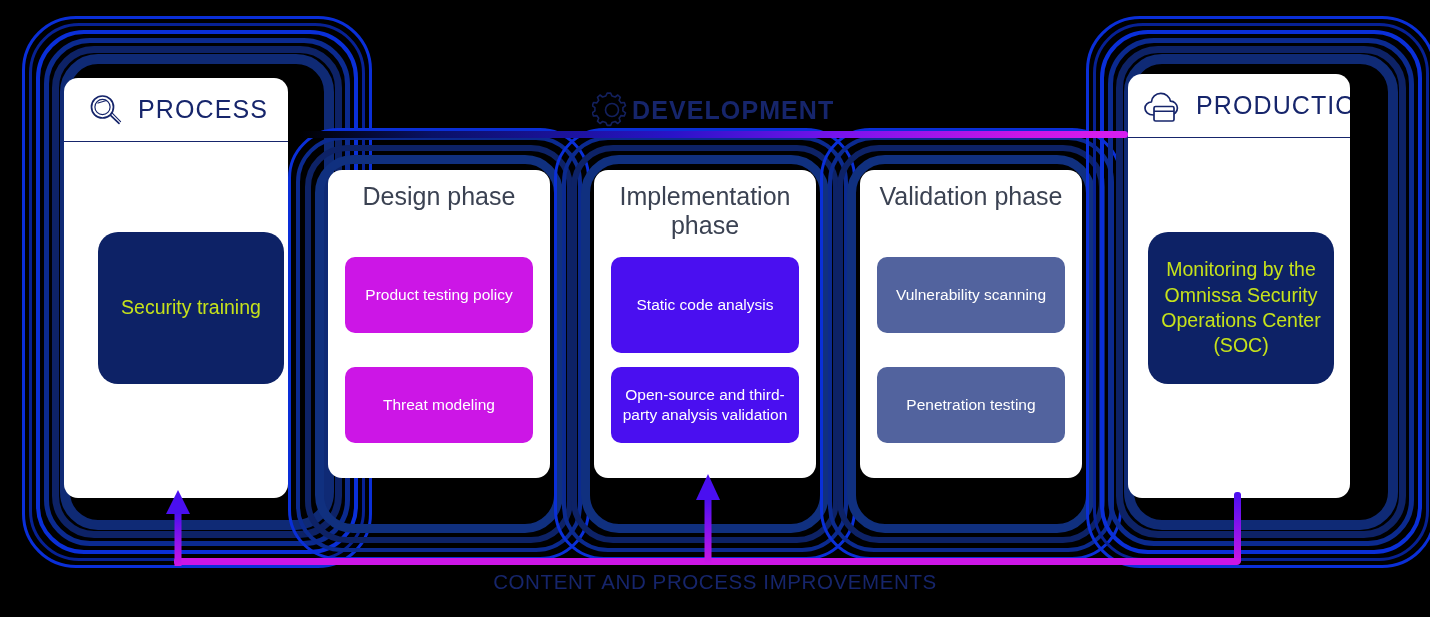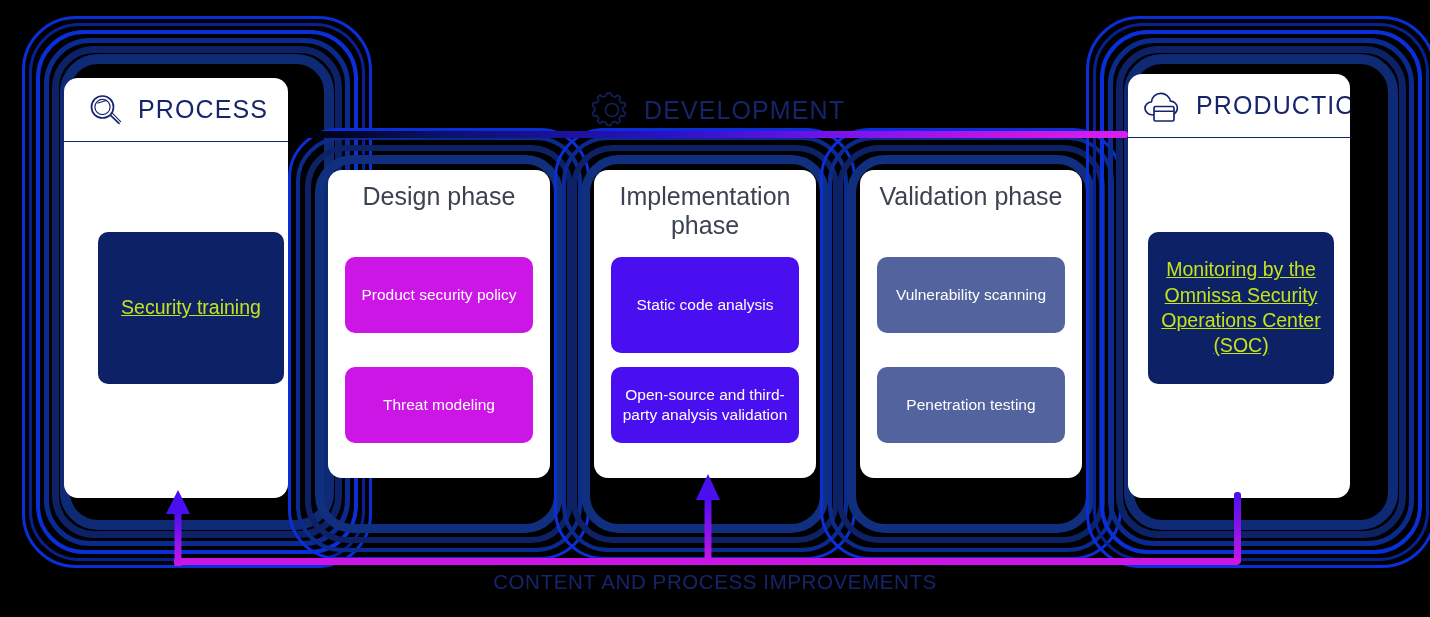--- a/index.html
+++ b/index.html
@@ -21,31 +21,31 @@
   
   .phase{position:absolute;background:#fff;border-radius:14px;
          display:flex;flex-direction:column;align-items:center;}
   .phase-title{font-size:25px;color:#3b4252;text-align:center;
                line-height:1.15;margin-top:12px;width:86%;font-weight:400;}
 
   .chip{border-radius:10px;display:flex;align-items:center;justify-content:center;
         text-align:center;color:#fff;font-size:15.5px;line-height:1.28;box-sizing:border-box;
         padding:6px 10px;}
 
-  .bigchip{position:absolute;background:#0d2266;border-radius:10px;
+  .bigchip{position:absolute;background:#0d2266;border-radius:20px;
            display:flex;align-items:center;justify-content:center;text-align:center;
-           color:#c6e21b;line-height:1.3;box-sizing:border-box;padding:8px 10px;text-decoration:underline;}
+           color:#c6e21b;line-height:1.3;box-sizing:border-box;padding:8px 10px;}
 
   
   .seg{position:absolute;}
 
   .caption{position:absolute;font-size:20.5px;letter-spacing:.6px;color:#16256b;
            text-align:center;white-space:nowrap;}
 
-  .devlabel{position:absolute;display:flex;align-items:center;gap:12px;}
+  .devlabel{position:absolute;display:flex;align-items:center;font-weight:bold;}
   .devlabel .t{font-size:25px;letter-spacing:1.1px;color:#16256b;}
 </style>
 </head>
 <body>
 
 <div class="stage">
 
   <div class="glowwrap" style="left:22px;top:16px;width:350px;height:552px;">
     <div class="ring" style="left:0;top:0;right:0;bottom:0;border-width:3px;border-color:#0a2fd8;border-radius:54px;"></div>
     <div class="ring" style="left:7px;top:7px;right:7px;bottom:7px;border-width:3px;border-color:#072194;border-radius:50px;"></div>
@@ -112,21 +112,21 @@
       <span class="ttl">PROCESS</span>
     </div>
   </div>
   <div class="bigchip" style="left:98px;top:232px;width:186px;height:152px;font-size:19.5px;">
     <span>Security training</span>
   </div>
 
   <div class="phase" style="left:328px;top:170px;width:222px;height:308px;">
     <div class="phase-title">Design phase</div>
     <div class="chip" style="position:absolute;left:17px;top:87px;width:188px;height:76px;background:#cc16e6;">
-      <span>Product security policy</span>
+      <span>Product testing policy</span>
     </div>
     <div class="chip" style="position:absolute;left:17px;top:197px;width:188px;height:76px;background:#cc16e6;">
       <span>Threat modeling</span>
     </div>
   </div>
 
   <div class="phase" style="left:594px;top:170px;width:222px;height:308px;">
     <div class="phase-title">Implementation phase</div>
     <div class="chip" style="position:absolute;left:17px;top:87px;width:188px;height:96px;background:#4a0ff0;text-align:right;">
       <span>Static code analysis</span>

